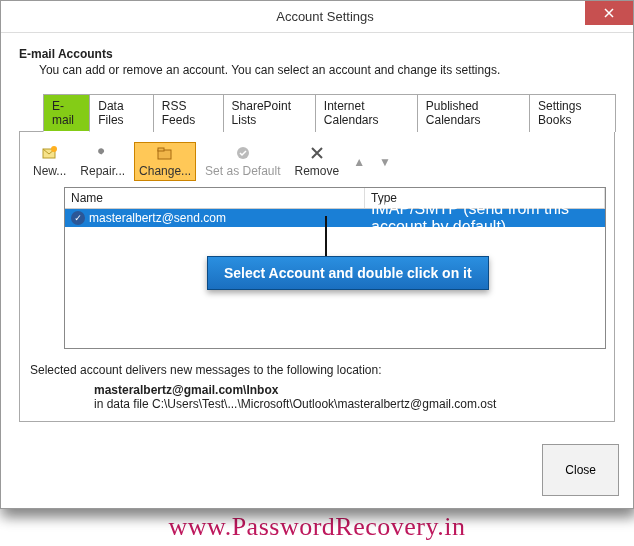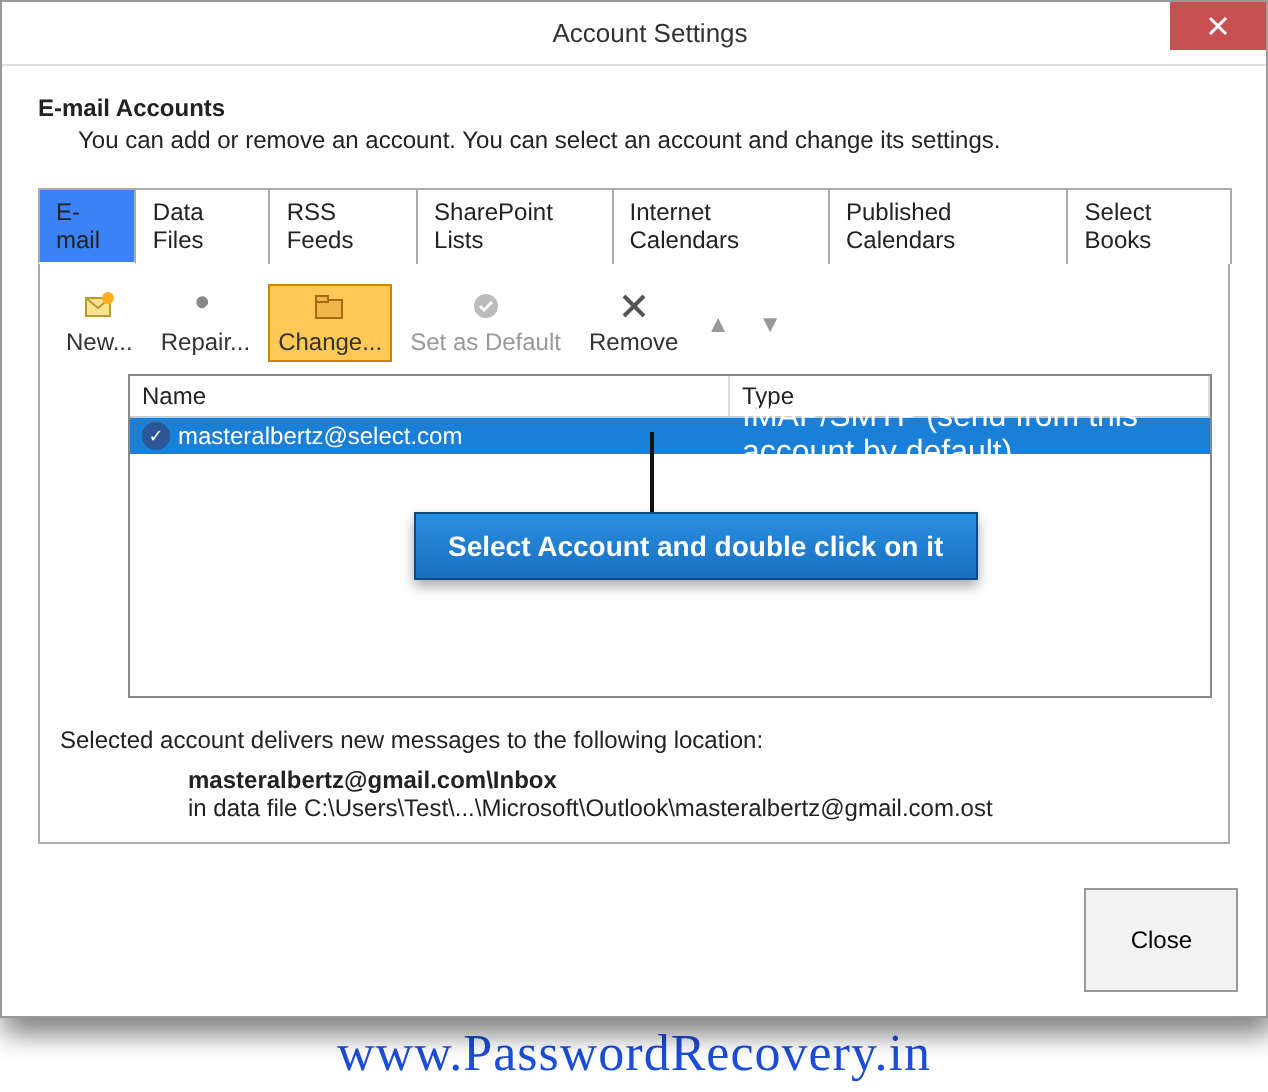--- a/index.html
+++ b/index.html
@@ -8,21 +8,21 @@
 .window { border: 1px solid #999; background: #fff; margin: 0; box-shadow: 4px 8px 12px rgba(0,0,0,0.35), -2px 8px 12px rgba(0,0,0,0.2); position: relative; }
 .titlebar { height: 32px; background: #fff; display: flex; align-items: center; position: relative; border-bottom: 1px solid #ddd; }
 .titlebar-title { position: absolute; left: 16px; right: 0; text-align: center; font-size: 13px; color: #333; }
 .close-btn { position: absolute; right: 0; top: 0; width: 48px; height: 24px; background: #c75050; color: #fff; display: flex; align-items: center; justify-content: center; font-size: 12px; cursor: pointer; }
 .close-btn svg { width: 10px; height: 10px; }
 .content { padding: 14px 18px 12px 18px; }
 .heading { font-weight: bold; font-size: 12px; color: #222; margin-bottom: 2px; }
 .subheading { font-size: 12px; color: #222; margin-left: 20px; margin-bottom: 16px; }
 .tab-strip { display: flex; border-bottom: 1px solid #aaa; position: relative; }
 .tab { padding: 4px 8px; border: 1px solid #aaa; border-bottom: none; background: #fff; font-size: 12px; color: #222; margin-right: -1px; cursor: pointer; position: relative; top: 1px; }
-.tab.active { background: #3b82f6; border-bottom: 1px solid #fff; z-index: 2; }
+.tab.active { background: #84cc16; border-bottom: 1px solid #fff; z-index: 2; margin-left: 24px; }
 .tab-panel { border: 1px solid #aaa; border-top: none; padding: 8px 8px 6px 8px; }
 .toolbar { display: flex; align-items: center; gap: 4px; padding: 2px 0 6px 0; }
 .tbtn { display: flex; align-items: center; gap: 3px; padding: 2px 4px; font-size: 12px; color: #333; cursor: pointer; border: 1px solid transparent; flex-direction: column; }
 .tbtn.highlight { background: #ffc857; border: 1px solid #cc8400; }
 .tbtn.disabled { color: #999; cursor: default; }
 .tbtn .ico { width: 16px; height: 16px; display: inline-flex; align-items: center; justify-content: center; }
 .table-wrap { border: 1px solid #888; background: #fff; height: 162px; position: relative; overflow: hidden; margin-left: 36px; }
 .thead { display: flex; background: #fff; border-bottom: 1px solid #ccc; }
 .th { padding: 3px 6px; font-size: 12px; color: #222; border-right: 1px solid #ddd; }
 .th.name { width: 300px; }
@@ -33,21 +33,21 @@
 .row .cell-type { flex: 1; padding-left: 6px; font-size: 16px; }
 .check-ico { width: 14px; height: 14px; background: #2b5797; border-radius: 50%; display: inline-flex; align-items: center; justify-content: center; }
 .check-ico::after { content: "✓"; color: #fff; font-size: 9px; }
 .callout-line { position: absolute; left: 260px; top: 28px; width: 2px; height: 42px; background: #111; }
 .callout { position: absolute; left: 142px; top: 68px; background: linear-gradient(#2a8fe0, #1a6fc0); color: #fff; font-size: 14px; font-weight: 600; padding: 8px 16px; border-radius: 0; border: 1px solid #0b4b85; box-shadow: 0 3px 6px rgba(0,0,0,0.35); }
 .footer-info { padding: 14px 2px 4px 2px; font-size: 12px; color: #222; }
 .footer-info .loc { margin-left: 64px; margin-top: 6px; }
 .footer-info .loc .bold { font-weight: bold; }
 .btn-row { display: flex; justify-content: flex-end; padding: 10px 14px 12px 0; }
 .btn { border: 1px solid #999; background: #f2f2f2; padding: 18px 22px; font-size: 12px; cursor: pointer; }
-.watermark { text-align: center; font-size: 26px; color: #1d4ed8; letter-spacing: 0.5px; margin-top: 6px; font-family: Georgia, serif; position: absolute; bottom: 4px; left: 0; right: 0; z-index: -1; }
+.watermark { text-align: center; font-size: 26px; color: #be185d; letter-spacing: 0.5px; margin-top: 6px; font-family: Georgia, serif; position: absolute; bottom: 4px; left: 0; right: 0; z-index: -1; }
 .arrow-ico { color: #999; font-size: 12px; }
 </style>
 </head>
 <body>
 
 <div class="shadow-wrap">
 <div class="window">
 
   <div class="titlebar">
     <div class="titlebar-title">Account Settings</div>
@@ -62,21 +62,21 @@
     <div class="heading">E-mail Accounts</div>
     <div class="subheading">You can add or remove an account. You can select an account and change its settings.</div>
 
     <div class="tab-strip">
       <div class="tab active">E-mail</div>
       <div class="tab">Data Files</div>
       <div class="tab">RSS Feeds</div>
       <div class="tab">SharePoint Lists</div>
       <div class="tab">Internet Calendars</div>
       <div class="tab">Published Calendars</div>
-      <div class="tab">Select Books</div>
+      <div class="tab">Settings Books</div>
     </div>
 
     <div class="tab-panel">
       <div class="toolbar">
         <div class="tbtn">
           <span class="ico">
                 <svg width="16" height="16">
                   <rect x="1" y="4" width="12" height="9" fill="#f7e38b" stroke="#b89b2a"></rect>
                   <path d="M1 4 L7 9 L13 4" stroke="#b89b2a" fill="none"></path>
                   <circle cx="12" cy="4" r="3" fill="#ffb020"></circle>
@@ -127,21 +127,21 @@
       </div>
 
       <div class="table-wrap">
         <div class="thead">
           <div class="th name">Name</div>
           <div class="th type">Type</div>
         </div>
         <div class="row selected">
           <div class="cell-name">
             <span class="check-ico"></span>
-            <span>masteralbertz@select.com</span>
+            <span>masteralbertz@send.com</span>
           </div>
           <div class="cell-type">IMAP/SMTP (send from this account by default)</div>
         </div>
         <div class="callout-line"></div>
         <div class="callout">Select Account and double click on it</div>
       </div>
 
       <div class="footer-info">
         <div>Selected account delivers new messages to the following location:</div>
         <div class="loc">

